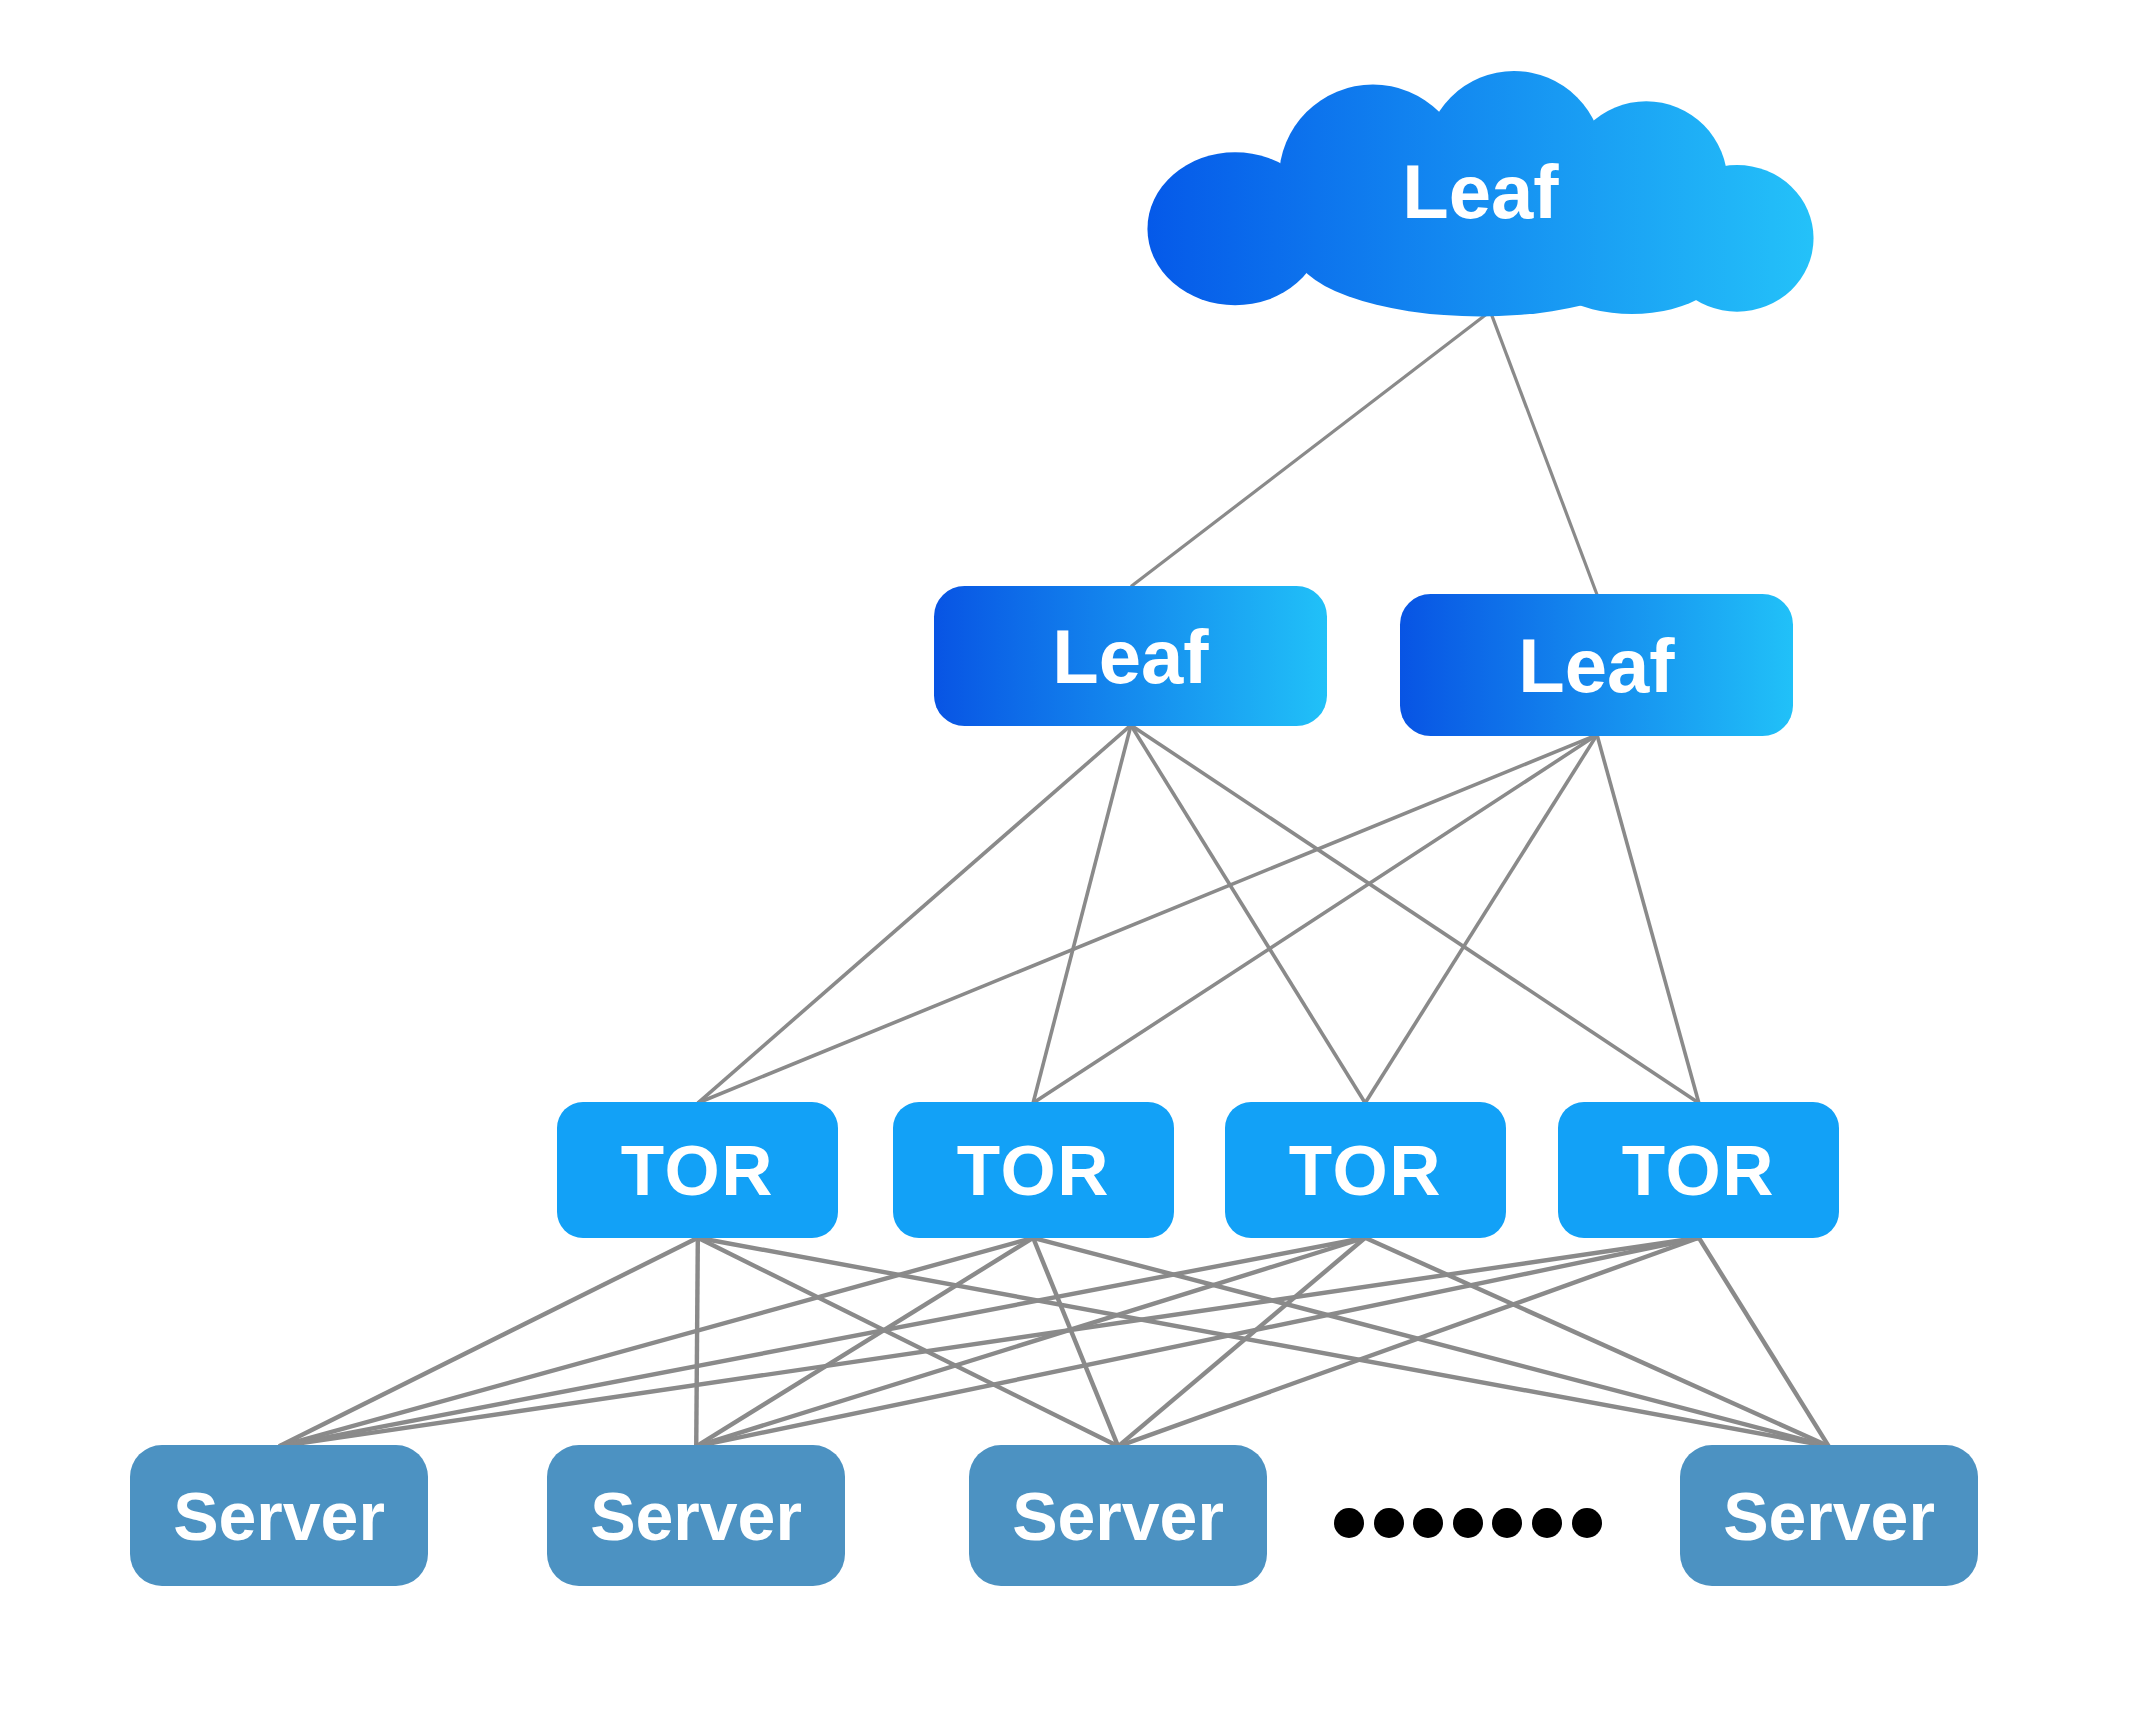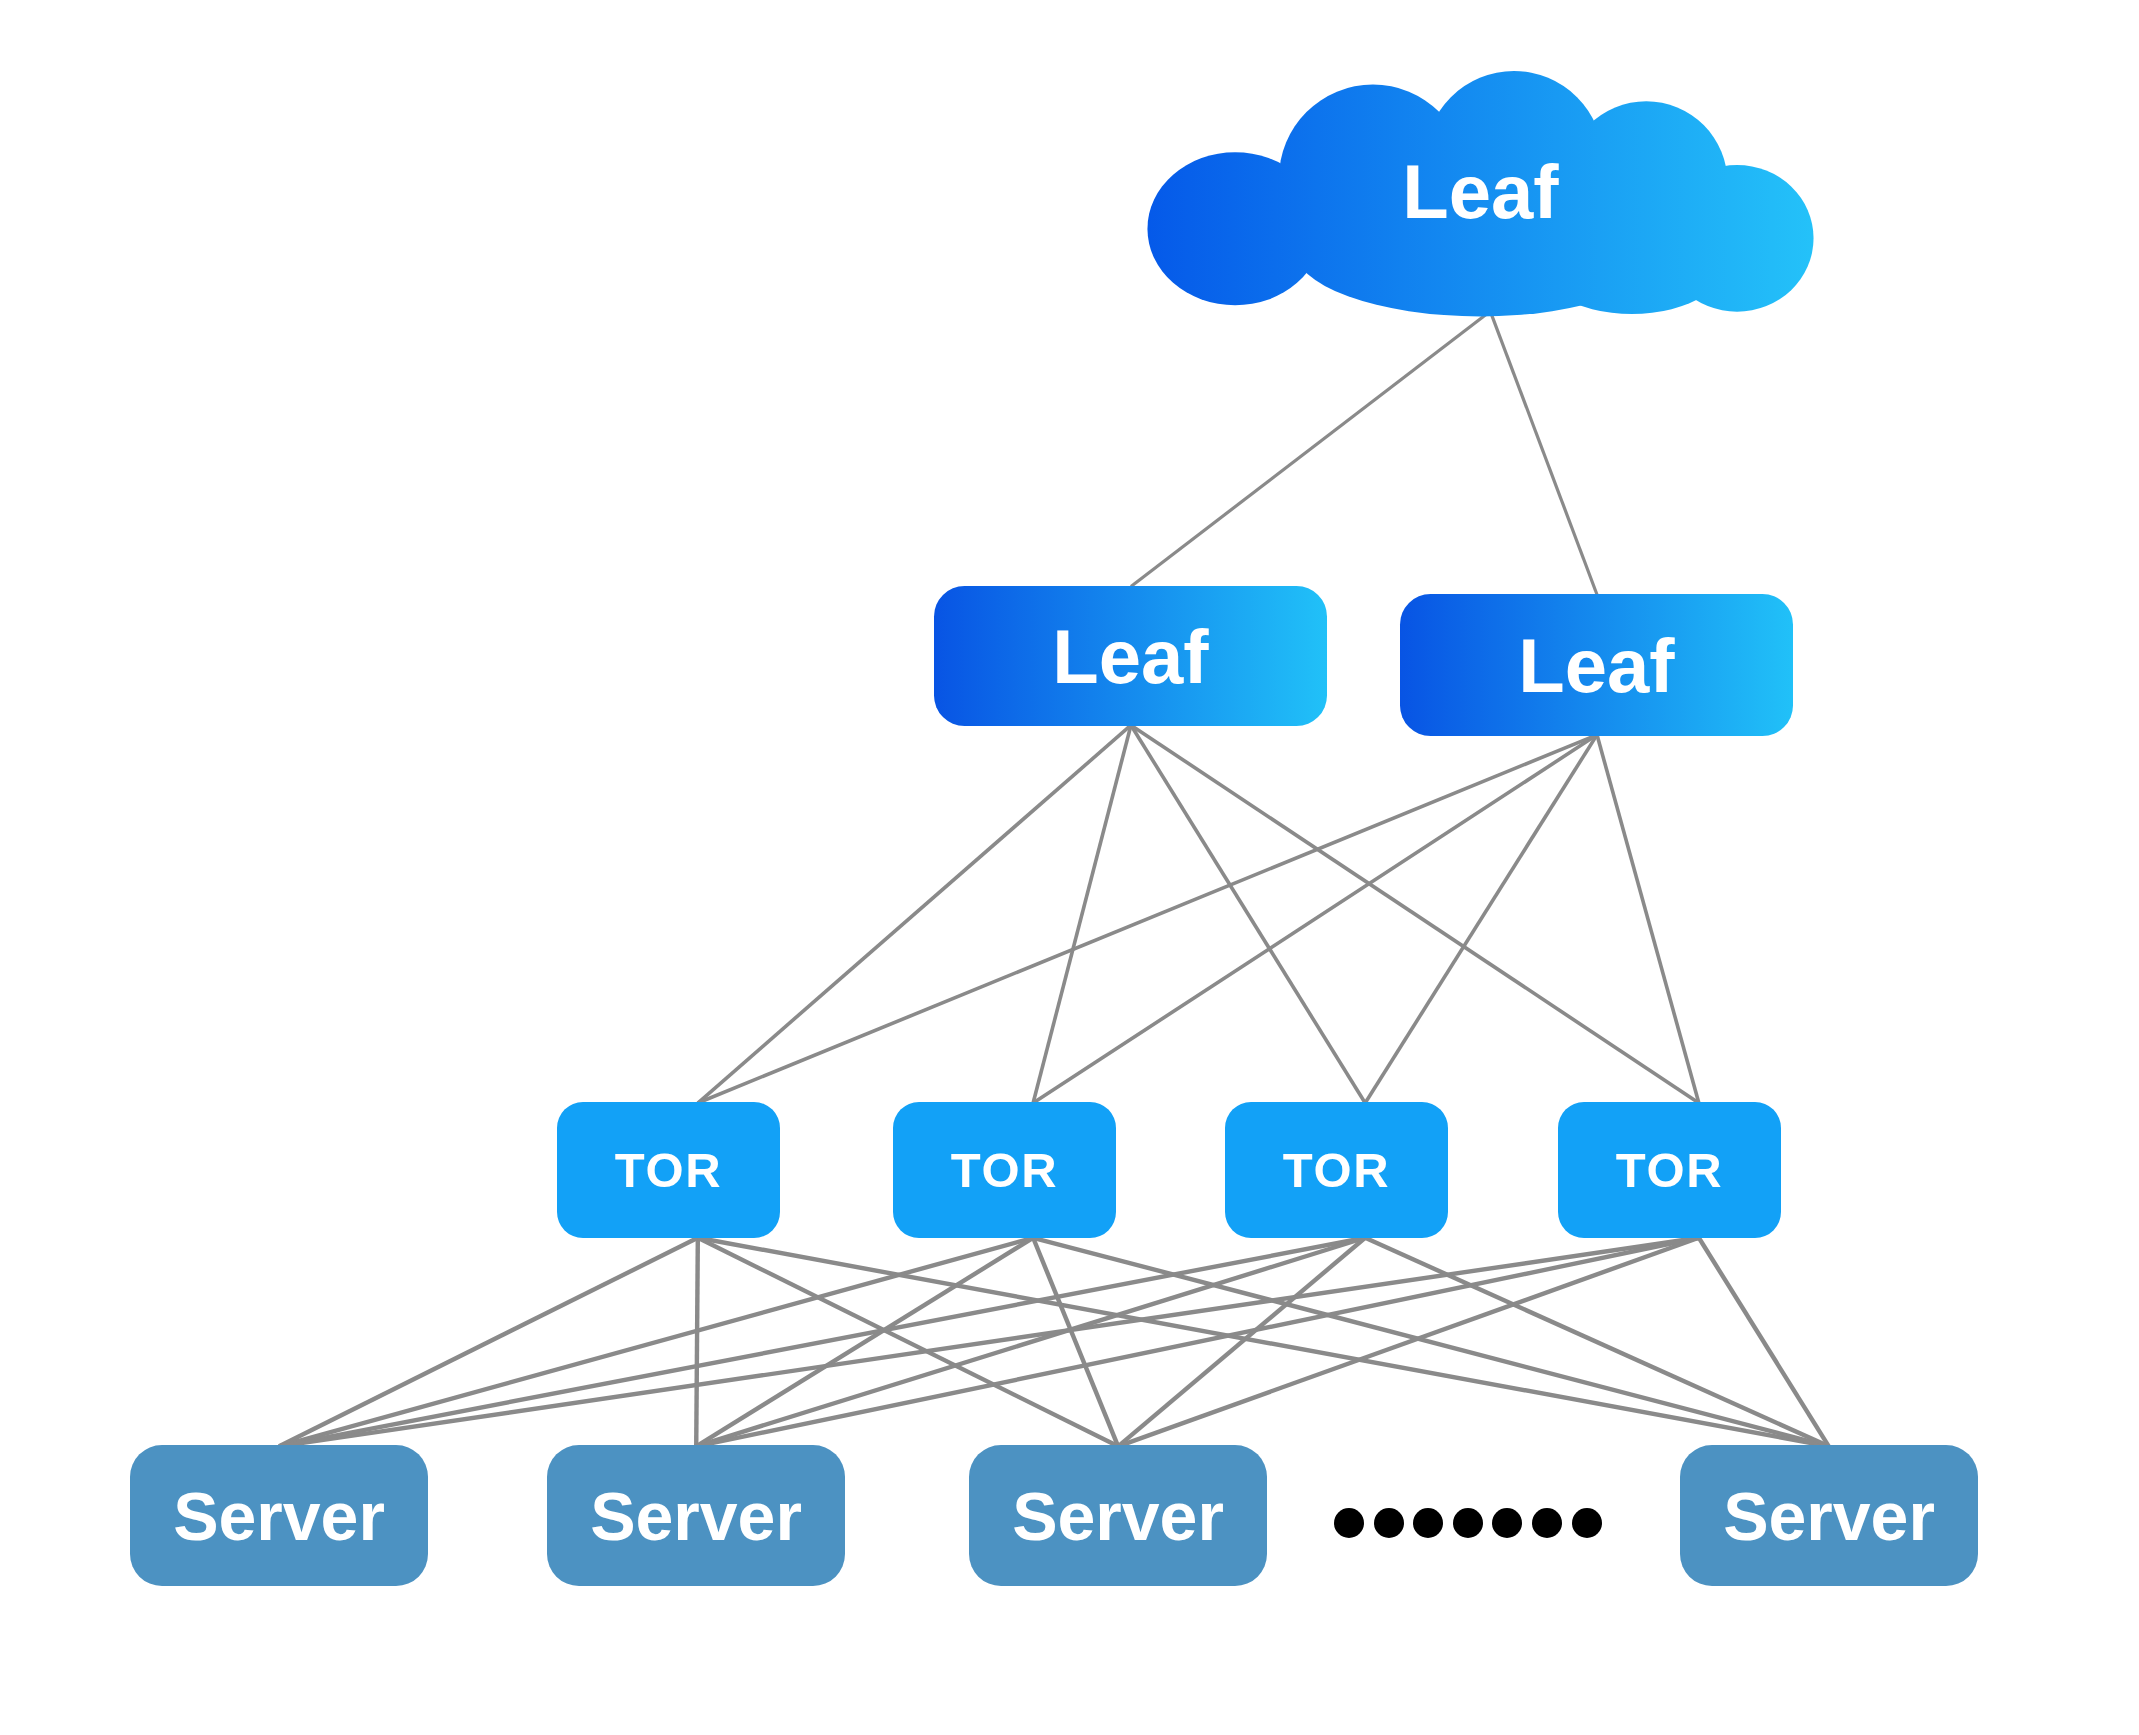--- a/index.html
+++ b/index.html
@@ -23,23 +23,23 @@
     text-align:center;
     font-size:76px;font-weight:700;color:var(--label-text,#fff);
   }
   .leaf{
     width:393px;height:140px;border-radius:30.5px;
     background:linear-gradient(90deg,var(--leaf-g1,#0854e4),var(--leaf-g2,#21c1f8));
     font-size:76px;
     text-align:right;
   }
   .tor{
-    width:223px;height:136px;border-radius:26px;
+    width:281px;height:136px;border-radius:26px;
     background:var(--tor-fill,#12a1f7);
-    font-size:49px;letter-spacing:1.6px;
+    font-size:71px;letter-spacing:1.6px;
   }
   .server{
     width:298px;height:141px;border-radius:32px;
     background:var(--server-fill,#4c92c2);
     font-size:68px;
   }
   .dots{
     position:absolute;left:1334px;top:1508px;
     display:flex;gap:9.6px;align-items:center;
   }

